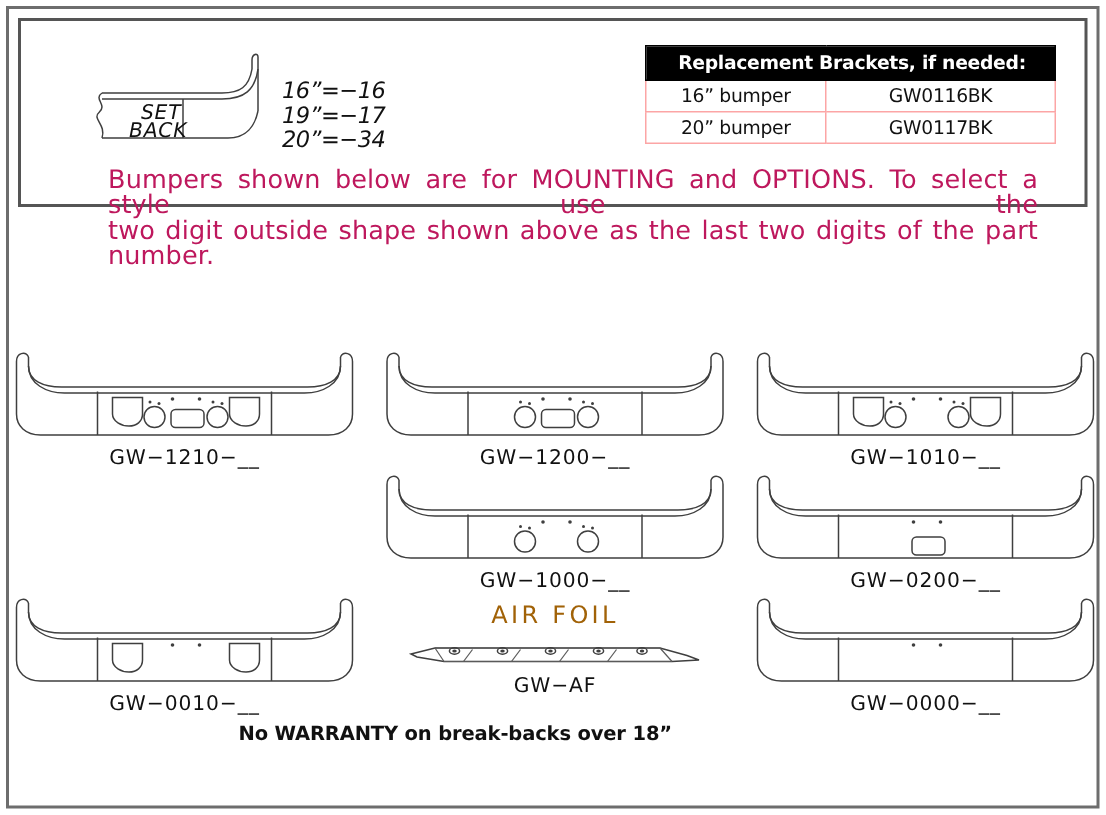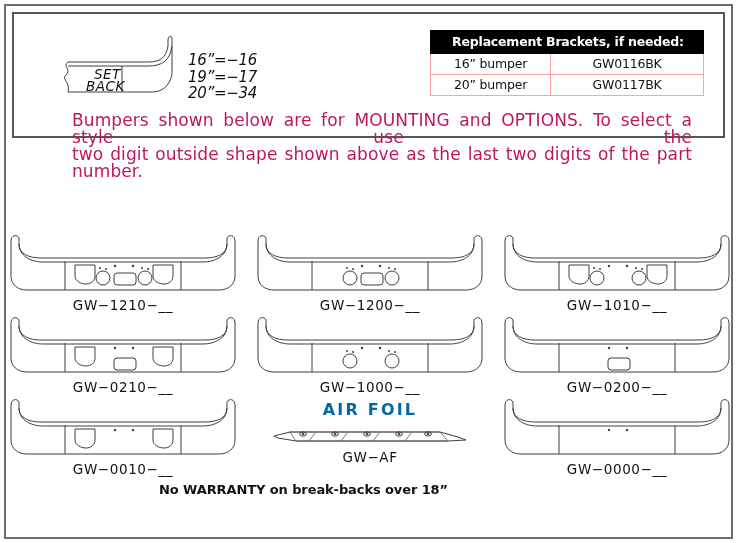--- a/index.html
+++ b/index.html
@@ -147,24 +147,23 @@
     letter-spacing: 0.6px;
     margin-top: -1px;
     white-space: pre;
   }
 
   
   .airfoil-title {
     font-family: "DejaVu Sans", sans-serif;
     font-size: 16px;
     letter-spacing: 2.2px;
-    color: #0369a1;
+    color: #a16207;
     margin-top: 4px;
     margin-bottom: 5px;
-    font-weight: bold;
   }
 
   
   #footer {
     position: absolute;
     left: 0; top: 482px;
     width: 607px;
     text-align: center;
   }
   #warranty-note {
@@ -331,43 +330,20 @@
             <circle class="stroke" cx="138" cy="46" r="7"></circle>
             <circle class="dot" cx="135" cy="36" r="1"></circle>
             <circle class="dot" cx="141" cy="37" r="1"></circle>
           </g>
         </svg>
         <div class="part-label">GW−1010−__</div>
       </div>
     </div>
 
     <div class="bumper-row">
-      <div class="bumper-cell col0">
-        <svg class="bumper-art" width="232" height="66" viewBox="0 0 232 66">
-          <g>
-            <path class="stroke" d="M12,6 C10,2 4,3 4,9 L4,44 C4,52 10,58 20,58 L212,58 C222,58 228,52 228,44 L228,9 C228,3 222,2 220,6"></path>
-            <path class="stroke" d="M12,6 L12,12 C12,22 22,26 34,26 L198,26 C210,26 220,22 220,12 L220,6"></path>
-            <path class="stroke" d="M12,12 C12,24 24,30 36,30 L196,30 C208,30 220,24 220,12"></path>
-            <path class="stroke" d="M58,29 L58,58"></path>
-            <path class="stroke" d="M174,29 L174,58"></path>
-          </g>
-          <g>
-            <circle class="dot" cx="108" cy="34" r="1.2"></circle>
-            <circle class="dot" cx="126" cy="34" r="1.2"></circle>
-          </g>
-          <g>
-            <path class="stroke" d="M68,33 L68,44 C68,49 74,52 79,52 C84,52 88,49 88,44 L88,33 Z"></path>
-            <path class="stroke" d="M146,33 L146,44 C146,49 152,52 157,52 C162,52 166,49 166,44 L166,33 Z"></path>
-          </g>
-          <g>
-            <rect class="stroke" x="107" y="44" width="22" height="12" rx="3"></rect>
-          </g>
-        </svg>
-        <div class="part-label">GW−0210−__</div>
-      </div>
 
       <div class="bumper-cell col1">
         <svg class="bumper-art" width="232" height="66" viewBox="0 0 232 66">
           <g>
             <path class="stroke" d="M12,6 C10,2 4,3 4,9 L4,44 C4,52 10,58 20,58 L212,58 C222,58 228,52 228,44 L228,9 C228,3 222,2 220,6"></path>
             <path class="stroke" d="M12,6 L12,12 C12,22 22,26 34,26 L198,26 C210,26 220,22 220,12 L220,6"></path>
             <path class="stroke" d="M12,12 C12,24 24,30 36,30 L196,30 C208,30 220,24 220,12"></path>
             <path class="stroke" d="M58,29 L58,58"></path>
             <path class="stroke" d="M174,29 L174,58"></path>
           </g>

